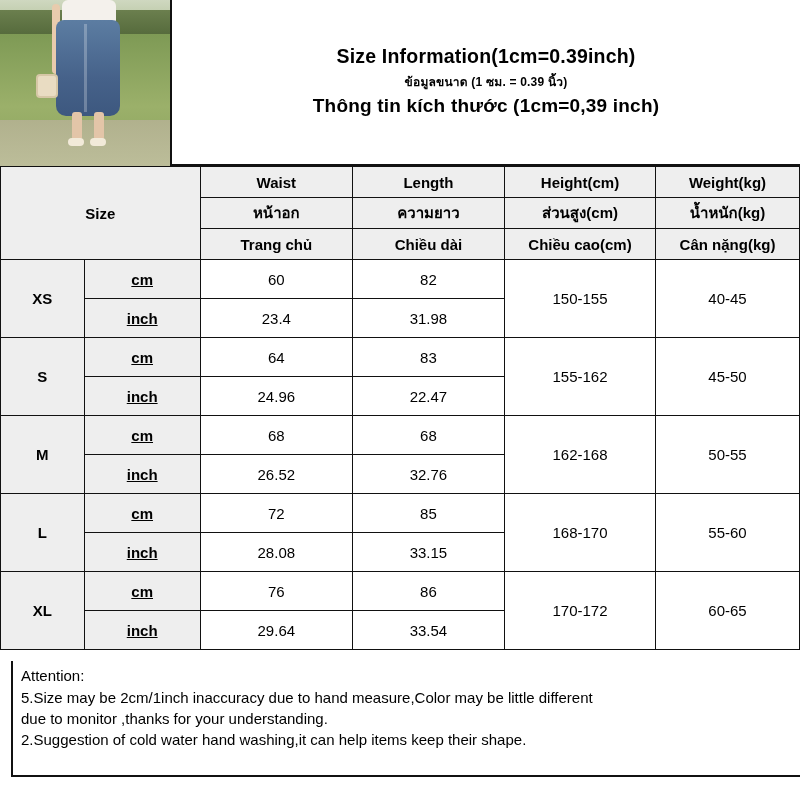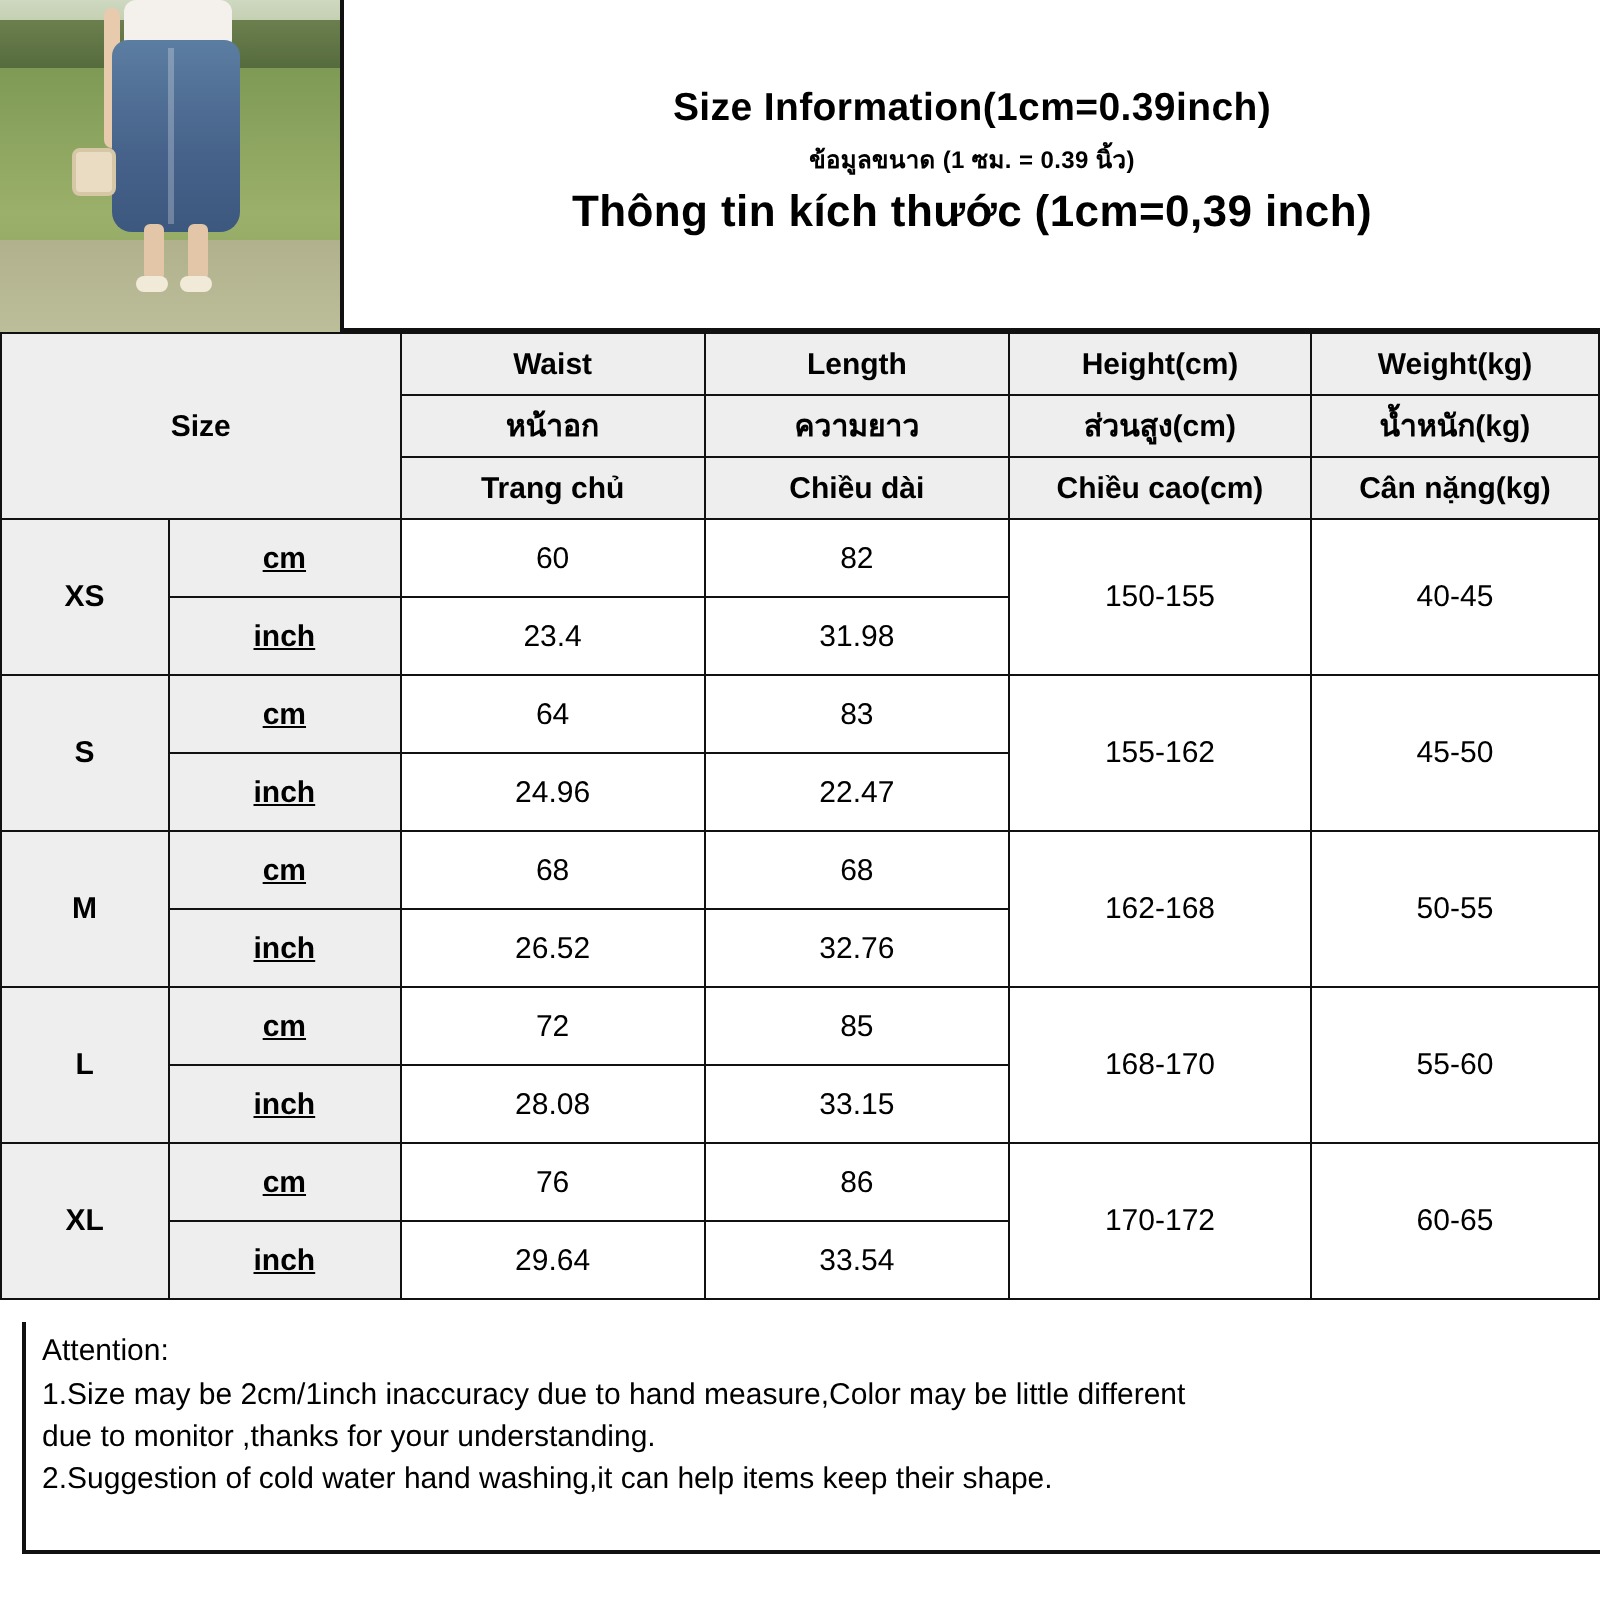--- a/index.html
+++ b/index.html
@@ -96,21 +96,21 @@
     padding: 6px 8px 8px 8px;
   }
   .title-area .line {
     font-weight: bold;
     font-size: 19.5px;
     letter-spacing: .2px;
     text-align: left;
     white-space: nowrap;
   }
   .title-area .line.l2 { font-size: 12px; }
-  .title-area .line.l3 { font-size: 22px; }
+  .title-area .line.l3 { font-size: 19px; }
 
   
   table.size-table {
     border-collapse: collapse;
     width: 800px;
     table-layout: fixed;
   }
   table.size-table td, table.size-table th {
     border: 1.5px solid #111;
     text-align: center;
@@ -291,19 +291,19 @@
       <tr>
         <td class="unit-cell">inch</td>
         <td class="val">29.64</td>
         <td class="val">33.54</td>
       </tr>
     </tbody>
   </table>
 
   <div class="attention">
     <div class="head">Attention:</div>
-    <div>1.Size may be 2cm/1inch inaccuracy due to hand measure,Color may be little different</div>
+    <div>5.Size may be 2cm/1inch inaccuracy due to hand measure,Color may be little different</div>
     <div>due to monitor ,thanks for your understanding.</div>
     <div>2.Suggestion of cold water hand washing,it can help items keep their shape.</div>
   </div>
 
   <div class="bottom-fill"></div>
 </div>
 
 </body></html>

